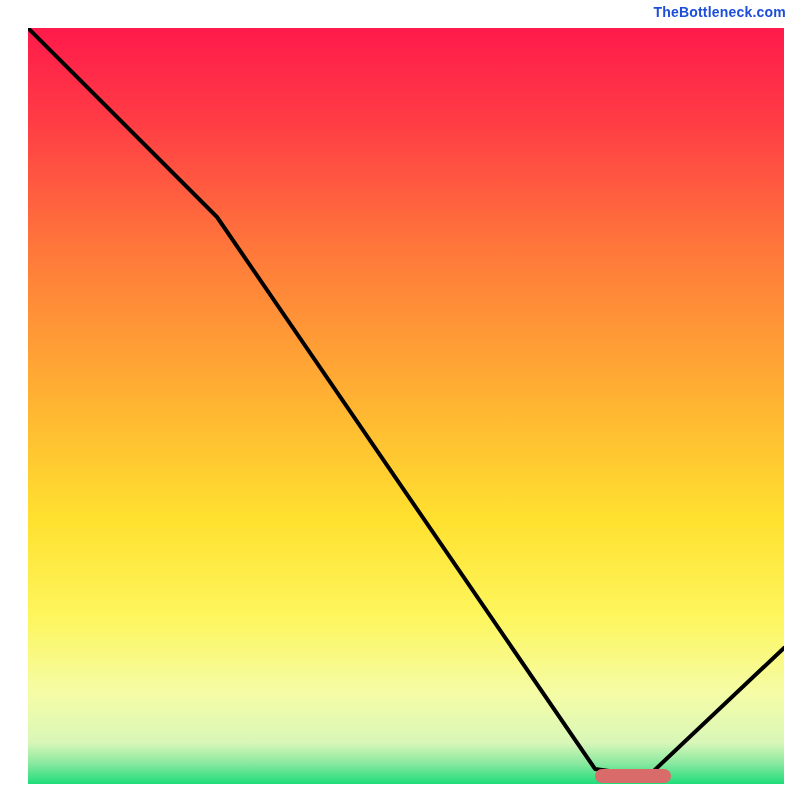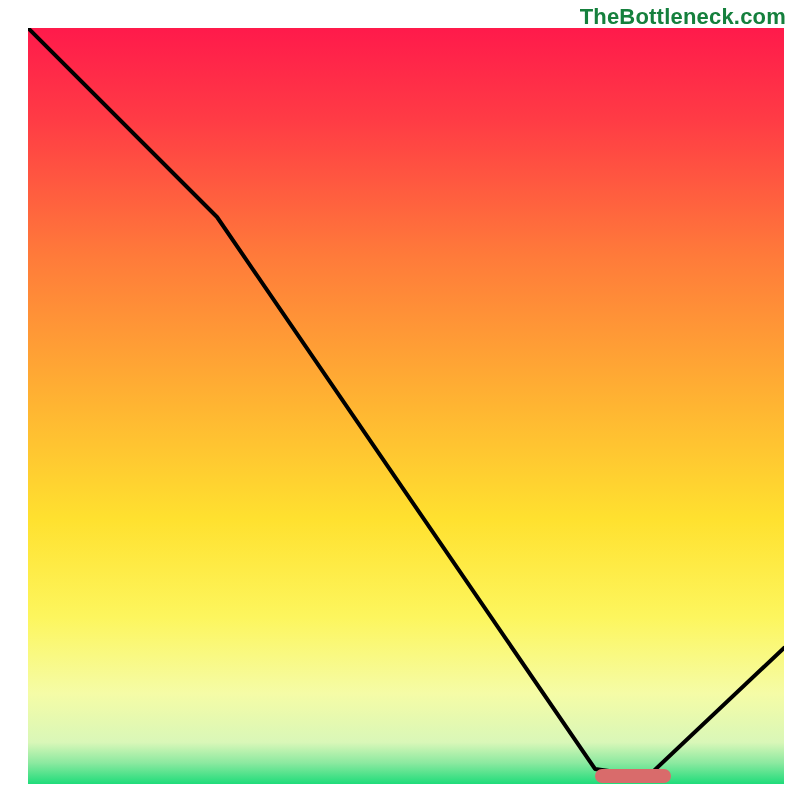--- a/index.html
+++ b/index.html
@@ -8,23 +8,23 @@
     height: 800px;
     background: #ffffff;
     position: relative;
     font-family: Arial, Helvetica, sans-serif;
     overflow: hidden;
   }
   .attribution {
     position: absolute;
     top: 4px;
     right: 14px;
-    font-size: 22px;
+    font-size: 14px;
     font-weight: bold;
-    color: #15803d;
+    color: #1d4ed8;
     letter-spacing: 0.2px;
   }
   .plot-area {
     position: absolute;
     left: 28px;
     top: 28px;
     width: 756px;
     height: 756px;
   }
   .plot-area svg {

